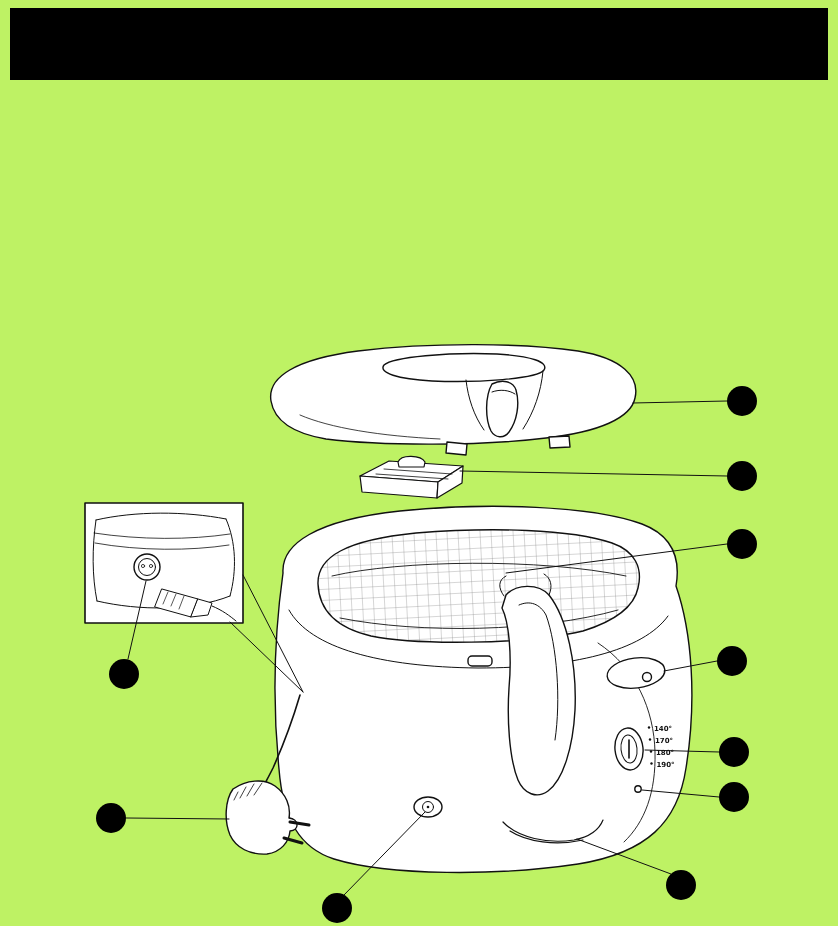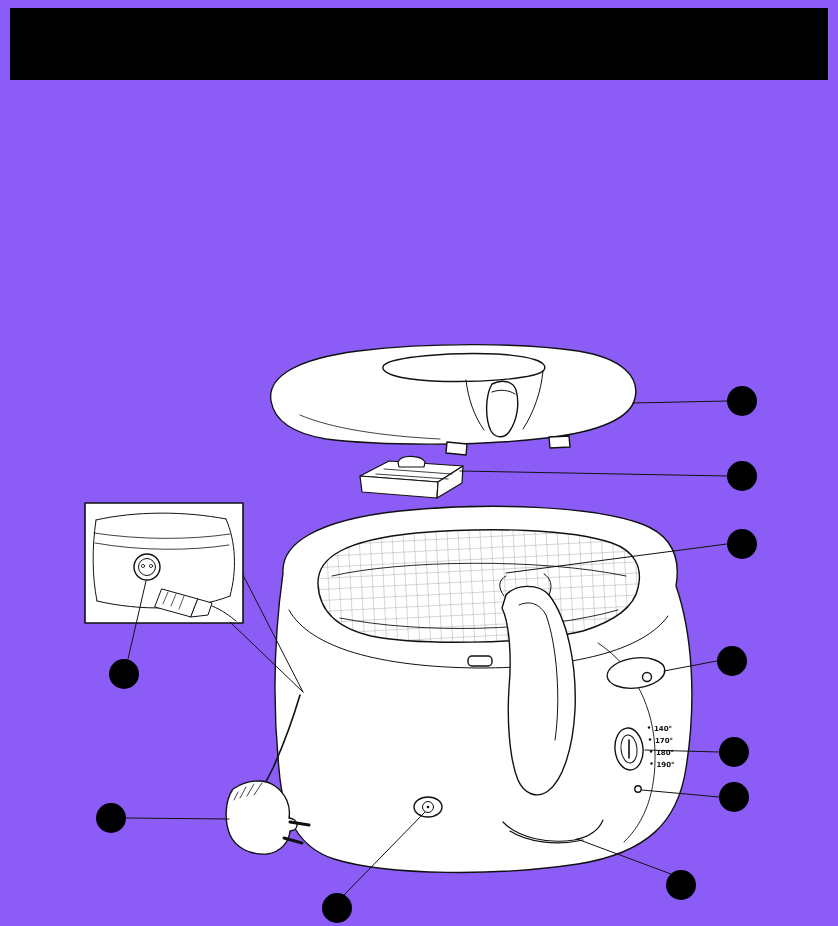--- a/index.html
+++ b/index.html
@@ -1,19 +1,19 @@
 <!DOCTYPE html>
 <html><head>
 <meta charset="utf-8">
 <style>
   html,body{margin:0;padding:0;background:#ffffff;}
   .canvas{
     position:relative;
     width:838px;height:926px;
-    background:#8b5cf6;
+    background:#bef264;
     font-family:"DejaVu Sans",sans-serif;
     overflow:hidden;
   }
   .canvas svg{position:absolute;left:0;top:0;}
   svg text{
     font-family:"DejaVu Sans",sans-serif;
     font-weight:bold;
     font-size:7px;
     fill:#111111;
     stroke:none;

